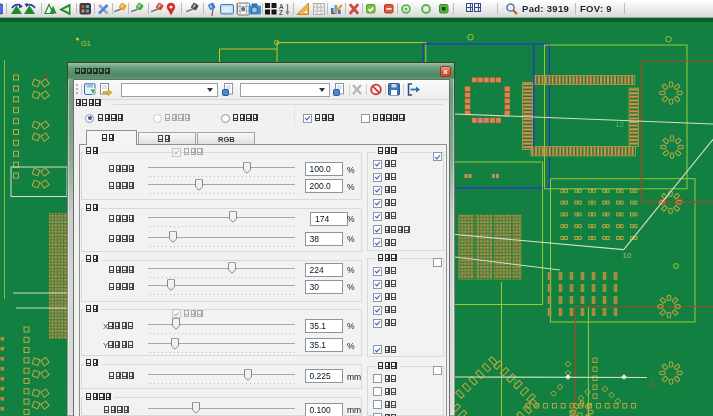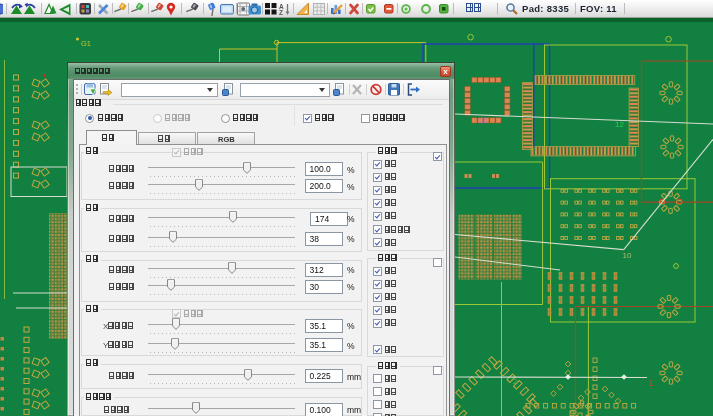--- a/index.html
+++ b/index.html
@@ -627,22 +627,22 @@
   </svg>
 <svg class="abs" style="left:439px;top:2px" width="10" height="14" viewBox="0 0 10 14">
     <rect x="0.5" y="2.5" width="8.5" height="8.5" rx="1.5" fill="#56b43e" stroke="#3a8a28"></rect>
     <rect x="3" y="5" width="3.5" height="3.5" fill="#0c4a16"></rect>
   </svg>
 <div class="abs" style="left:466px;top:3px;color:#2c4d8e"><i class="c" style="width:7px;height:9px"></i><i class="c" style="width:7px;height:9px"></i></div>
 <svg class="abs" style="left:505px;top:2px" width="13" height="14" viewBox="0 0 13 14">
     <circle cx="5.5" cy="5.5" r="3.6" fill="#e8f0f8" stroke="#5878a0" stroke-width="1.5"></circle>
     <line x1="8.2" y1="8.2" x2="12" y2="12" stroke="#b06828" stroke-width="2.2"></line>
   </svg>
-<div class="abs" style="left:522px;top:3px;font-size:9.5px;font-weight:bold;color:#1c2430;letter-spacing:0.3px">Pad: 8335</div>
-<div class="abs" style="left:580px;top:3px;font-size:9.5px;font-weight:bold;color:#1c2430;letter-spacing:0.3px">FOV: 11</div>
+<div class="abs" style="left:522px;top:3px;font-size:9.5px;font-weight:bold;color:#1c2430;letter-spacing:0.3px">Pad: 3919</div>
+<div class="abs" style="left:580px;top:3px;font-size:9.5px;font-weight:bold;color:#1c2430;letter-spacing:0.3px">FOV: 9</div>
 <div class="abs" style="left:67px;top:62px;width:388px;height:354px;background:linear-gradient(180deg,#8db698 0px,#6f9c80 30px,#84a98e 90px,#c6ccc6 150px,#d4d8d4 220px,#dadddA 100%);border:1px solid transparent;border-image:linear-gradient(#37452f,#787d78 40%,#9a9e9a) 1;box-shadow:inset 0 0 0 1px rgba(255,255,255,0.4)"></div>
 <div class="abs" style="left:68px;top:63px;width:386px;height:16px;background:linear-gradient(#9dc0a8,#6fa181 25%,#55916a 55%,#4f8c64 80%,#5e9672)"></div>
 <div class="abs" style="left:75px;top:67.5px;color:#273028"><i class="c" style="width:4.8px;height:6px"></i><i class="c" style="width:4.8px;height:6px"></i><i class="c" style="width:4.8px;height:6px"></i><i class="c" style="width:4.8px;height:6px"></i><i class="c" style="width:4.8px;height:6px"></i><i class="c" style="width:4.8px;height:6px"></i></div>
 <div class="abs" style="left:440px;top:65.5px;width:11px;height:11px;border-radius:2px;background:linear-gradient(#f09a76,#d4553a 60%,#c84a30);border:1px solid #9c3620;color:#fff;font-size:8px;line-height:9px;text-align:center;font-weight:bold">x</div>
 <div class="abs" style="left:72.5px;top:79px;width:377.5px;height:337px;background:#f1f1f1;border:1px solid #6c6c6c;border-bottom:none"></div>
 <div class="abs" style="left:73.5px;top:80px;width:375.5px;height:19.5px;background:linear-gradient(#fbfbfb,#ececec);border-bottom:1px solid #d8d8d8"></div>
 <div class="abs" style="left:76px;top:84px;width:2px;height:11px;background:repeating-linear-gradient(#b0b0b0 0 2px,transparent 2px 4px)"></div>
 <div class="abs" style="left:80.5px;top:84px;width:1px;height:11px;background:#d0d0d0"></div>
 <svg class="abs" style="left:84px;top:83px" width="13" height="13" viewBox="0 0 13 13">
     <rect x="0.5" y="0.5" width="10.5" height="11" rx="1.5" fill="#eaf1f8" stroke="#3a6ab0"></rect>
@@ -767,21 +767,21 @@
   </svg>
 <div class="vb" style="left:304.5px;top:231.7px">38</div>
 <div class="un" style="left:347px;top:234.2px">%</div>
 <div class="lbl" style="left:109px;top:265.5px"><i class="c"></i><i class="c"></i><i class="c"></i><i class="c"></i></div>
 <div class="trk" style="left:148px;top:267.5px;width:147px"></div>
 <div class="tik" style="left:150px;top:276.5px;width:145px"></div>
 <svg class="abs" style="left:227.5px;top:262.0px" width="8" height="12" viewBox="0 0 8 12">
     <path d="M0.5,0.7 h7 v7.3 L4,11.3 L0.5,8 Z" fill="#f0f0f0" stroke="#888888"></path>
     <path d="M1.5,1.7 h5" stroke="#fdfdfd"></path>
   </svg>
-<div class="vb" style="left:304.5px;top:262.5px">312</div>
+<div class="vb" style="left:304.5px;top:262.5px">224</div>
 <div class="un" style="left:347px;top:265.0px">%</div>
 <div class="lbl" style="left:109px;top:282.5px"><i class="c"></i><i class="c"></i><i class="c"></i><i class="c"></i></div>
 <div class="trk" style="left:148px;top:284.5px;width:147px"></div>
 <div class="tik" style="left:150px;top:293.5px;width:145px"></div>
 <svg class="abs" style="left:166.6px;top:279.0px" width="8" height="12" viewBox="0 0 8 12">
     <path d="M0.5,0.7 h7 v7.3 L4,11.3 L0.5,8 Z" fill="#f0f0f0" stroke="#888888"></path>
     <path d="M1.5,1.7 h5" stroke="#fdfdfd"></path>
   </svg>
 <div class="vb" style="left:304.5px;top:279.5px">30</div>
 <div class="un" style="left:347px;top:282.0px">%</div>

